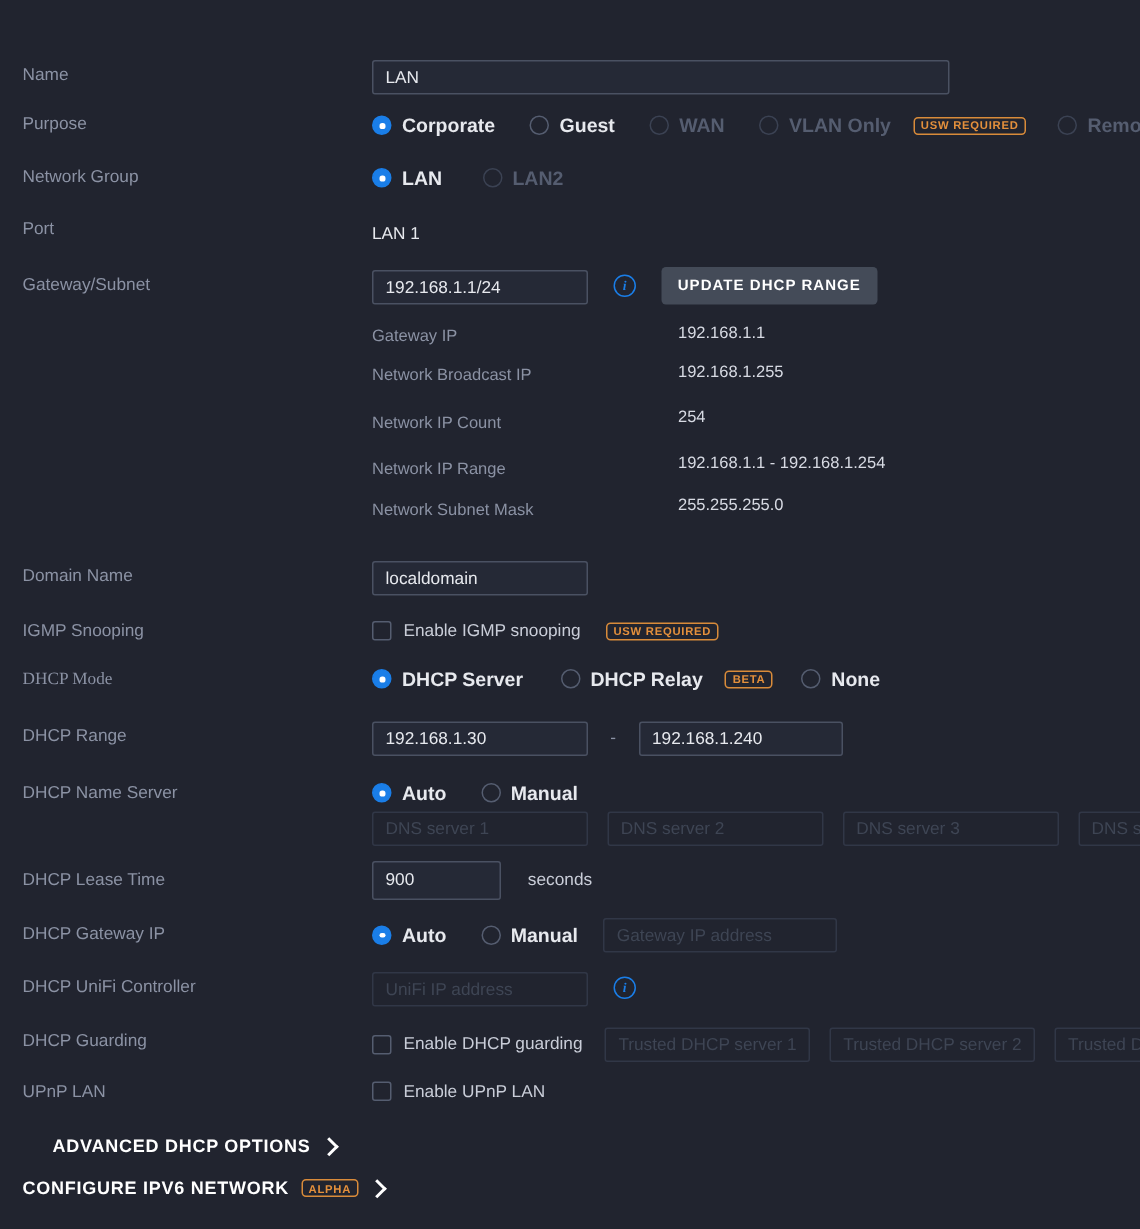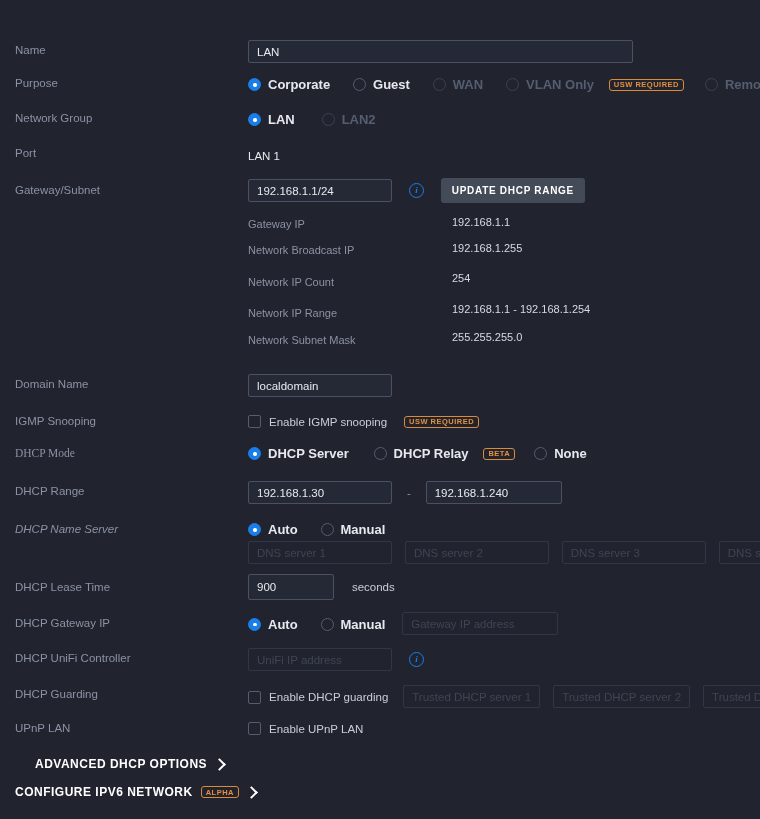--- a/index.html
+++ b/index.html
@@ -359,21 +359,21 @@
     <div class="fields" style="top:0; white-space:nowrap;">
       <input class="inp" style="width: 144px;" value="192.168.1.30">
       <span style="display:inline-block;width:6px;"></span>
       <span class="sep">-</span>
       <span style="display:inline-block;width:6px;"></span>
       <input class="inp" style="width: 136px;" value="192.168.1.240">
     </div>
   </div>
 
   <div class="row" style="top:520px;">
-    <div class="lbl" style="top:3px;font-style:italic;">DHCP Name Server</div>
+    <div class="lbl" style="top:3px;">DHCP Name Server</div>
     <div class="fields" style="top:0; white-space:nowrap;">
       <span class="radio-wrap">
         <span class="radio on"></span>
         <span class="radio-txt">Auto</span>
       </span>
       <span style="display:inline-block;width:14px;"></span>
       <span class="radio-wrap">
         <span class="radio"></span>
         <span class="radio-txt">Manual</span>
       </span>

